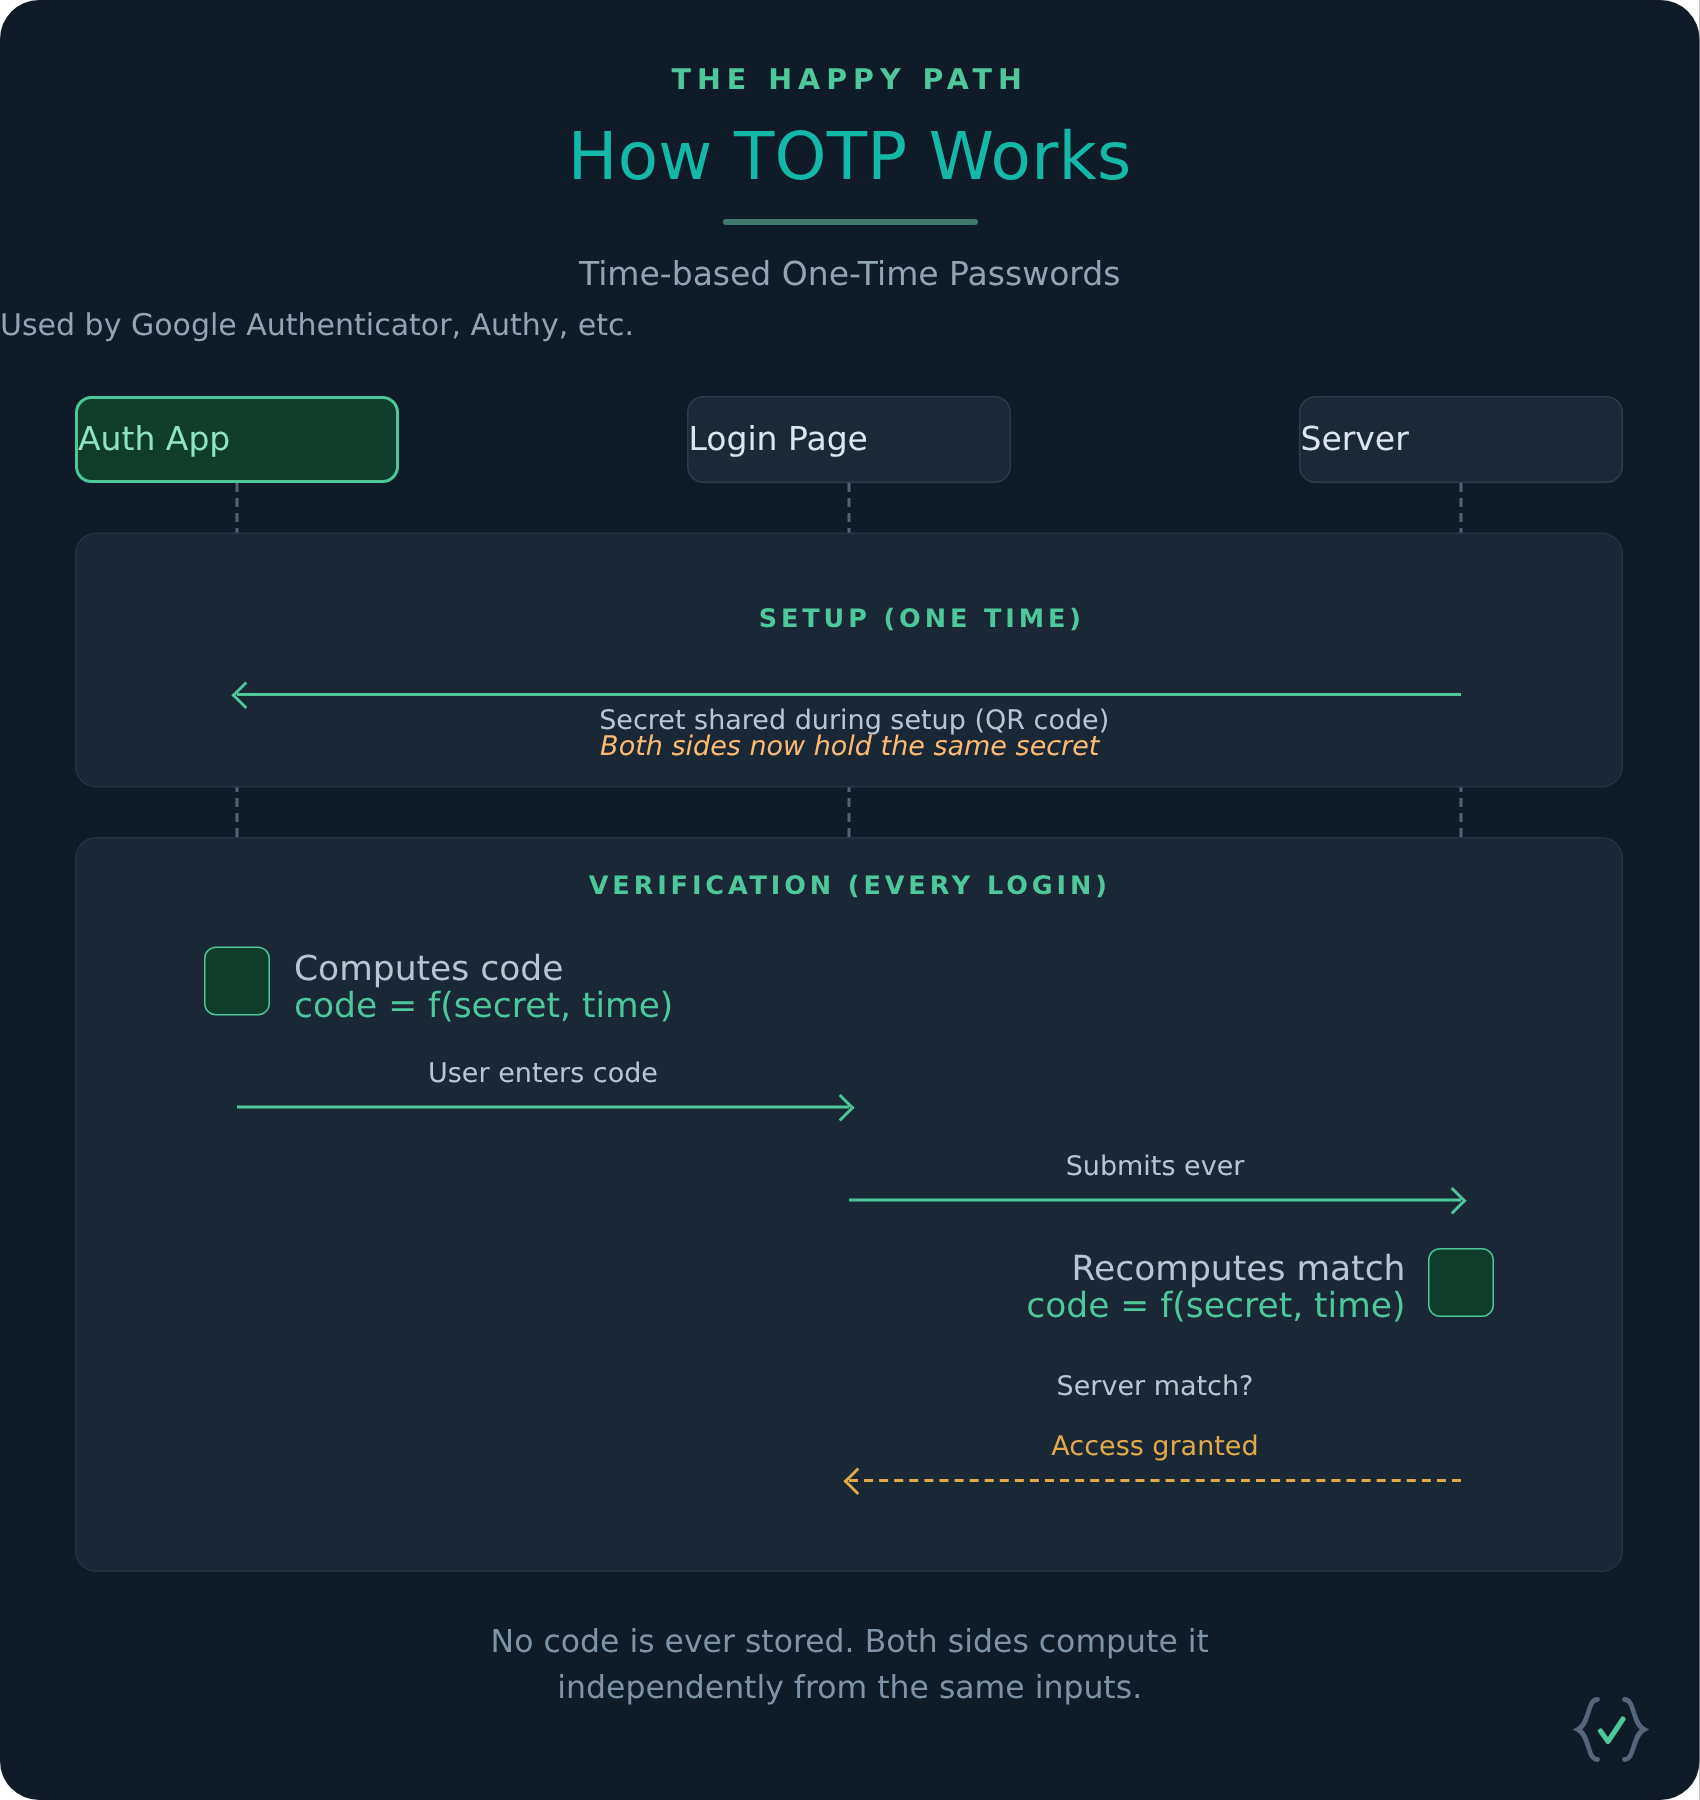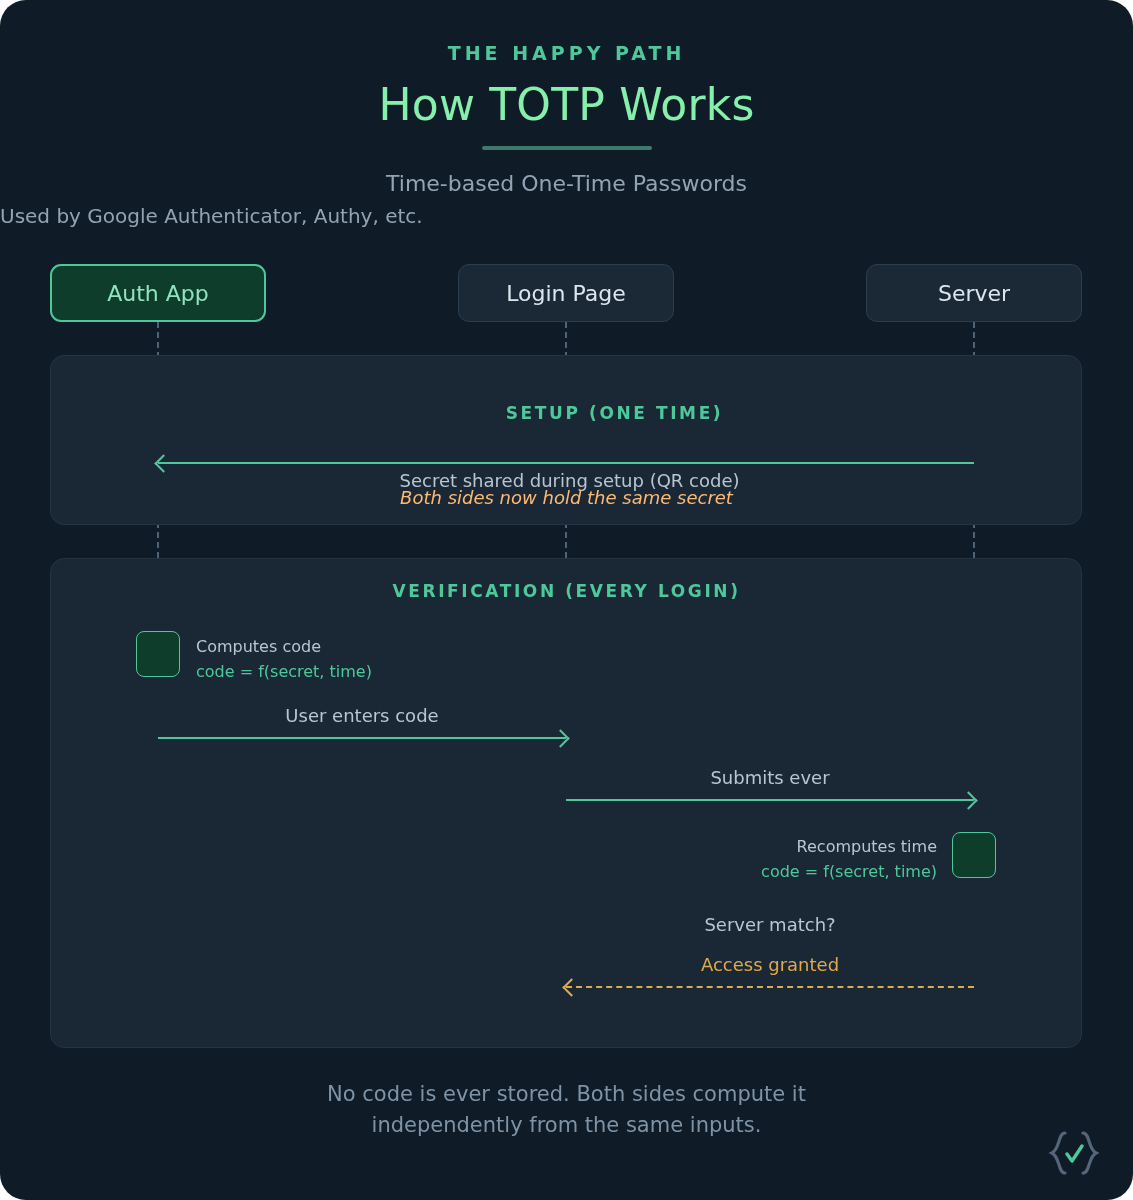--- a/index.html
+++ b/index.html
@@ -3,30 +3,30 @@
 <meta charset="utf-8">
 <style>
   html,body{margin:0;padding:0;background:#ffffff;}
   body{width:1133px;height:1200px;font-family:"DejaVu Sans","Liberation Sans",sans-serif;}
   #canvas{position:absolute;left:0;top:0;width:1133px;height:1200px;
           background:#0f1b26;border-radius:26px;overflow:hidden;}
 
   .eyebrow{position:absolute;left:0;top:42px;width:1133px;text-align:center;
            color:#4ec89a;font-size:19px;letter-spacing:4.0px;font-weight:600;}
   .title{position:absolute;left:0;top:79px;width:1133px;text-align:center;
-         color:#86efac;font-size:44px;font-weight:400;letter-spacing:0.2px;}
+         color:#14b8a6;font-size:44px;font-weight:400;letter-spacing:0.2px;}
   .title-rule{position:absolute;left:482px;top:146px;width:170px;height:4px;
               background:#3e7a69;border-radius:2px;}
   .sub1{position:absolute;left:0;top:171px;width:1133px;text-align:center;
         color:#92a4b4;font-size:22px;}
   .sub2{position:absolute;left:0;top:204px;width:1133px;text-align:left;
         color:#92a4b4;font-size:20px;}
 
   .actor{position:absolute;top:264px;height:58px;border-radius:11px;
-         display:flex;align-items:center;justify-content:center;
+         display:flex;align-items:center;
          font-size:22px;box-sizing:border-box;}
   .actor.plain{background:#1b2937;border:1px solid #2c3d4e;color:#dce6ef;}
   .actor.hl{background:#0e3d2c;border:2px solid #4ec89a;color:#8fe3c0;}
 
   .lifeline{position:absolute;width:0;border-left:2px dashed #5a7083;opacity:.85;}
 
   .panel{position:absolute;background:#1a2836;border:1px solid #243443;
          border-radius:14px;box-sizing:border-box;}
   .seclabel{position:absolute;width:1133px;left:0;text-align:center;
             color:#4ec89a;font-size:17px;font-weight:600;letter-spacing:2.6px;}
@@ -43,21 +43,21 @@
   .head{position:absolute;width:11px;height:11px;top:-5px;}
   .head.r{right:-1px;border-top:2px solid #4ec89a;border-right:2px solid #4ec89a;
           transform:rotate(45deg);}
   .head.l{left:-1px;border-bottom:2px solid #4ec89a;border-left:2px solid #4ec89a;
           transform:rotate(45deg);}
   .head.l.amber{border-bottom-color:#e0a94a;border-left-color:#e0a94a;}
 
   .activation{position:absolute;width:44px;background:#0e3d2c;
               border:1.5px solid #4ec89a;border-radius:8px;box-sizing:border-box;}
 
-  .actbl{position:absolute;font-size:16px;line-height:25px;}
+  .actbl{position:absolute;font-size:23px;line-height:25px;}
   .actbl .l1{color:#b8c6d3;}
   .actbl .l2{color:#4ec89a;}
   .actbl.right{text-align:right;}
 
   .footer{position:absolute;width:1133px;left:0;text-align:center;
           color:#7f93a6;font-size:21px;line-height:31px;}
   .logo{position:absolute;right:28px;bottom:22px;width:62px;height:50px;}
 </style>
 </head>
 <body>
@@ -110,21 +110,21 @@
   </div>
 
   <div class="msg" style="left:566px;top:767px;width:408px;">Submits ever</div>
   <div class="arrow" style="left:566px;top:799px;width:408px;">
     <div class="shaft solid"></div>
       <div class="head r"></div>
   </div>
 
   <div class="activation" style="left:952px;top:832px;height:46px;"></div>
   <div class="actbl right" style="left:612px;top:834px;width:325px;">
-    <div class="l1">Recomputes time</div>
+    <div class="l1">Recomputes match</div>
     <div class="l2">code = f(secret, time)</div>
   </div>
 
   <div class="msg" style="left:566px;top:914px;width:408px;">Server match?</div>
 
   <div class="msg amber" style="left:566px;top:954px;width:408px;">Access granted</div>
   <div class="arrow" style="left:566px;top:986px;width:408px;">
     <div class="shaft dashed"></div>
       <div class="head l amber"></div>
   </div>

